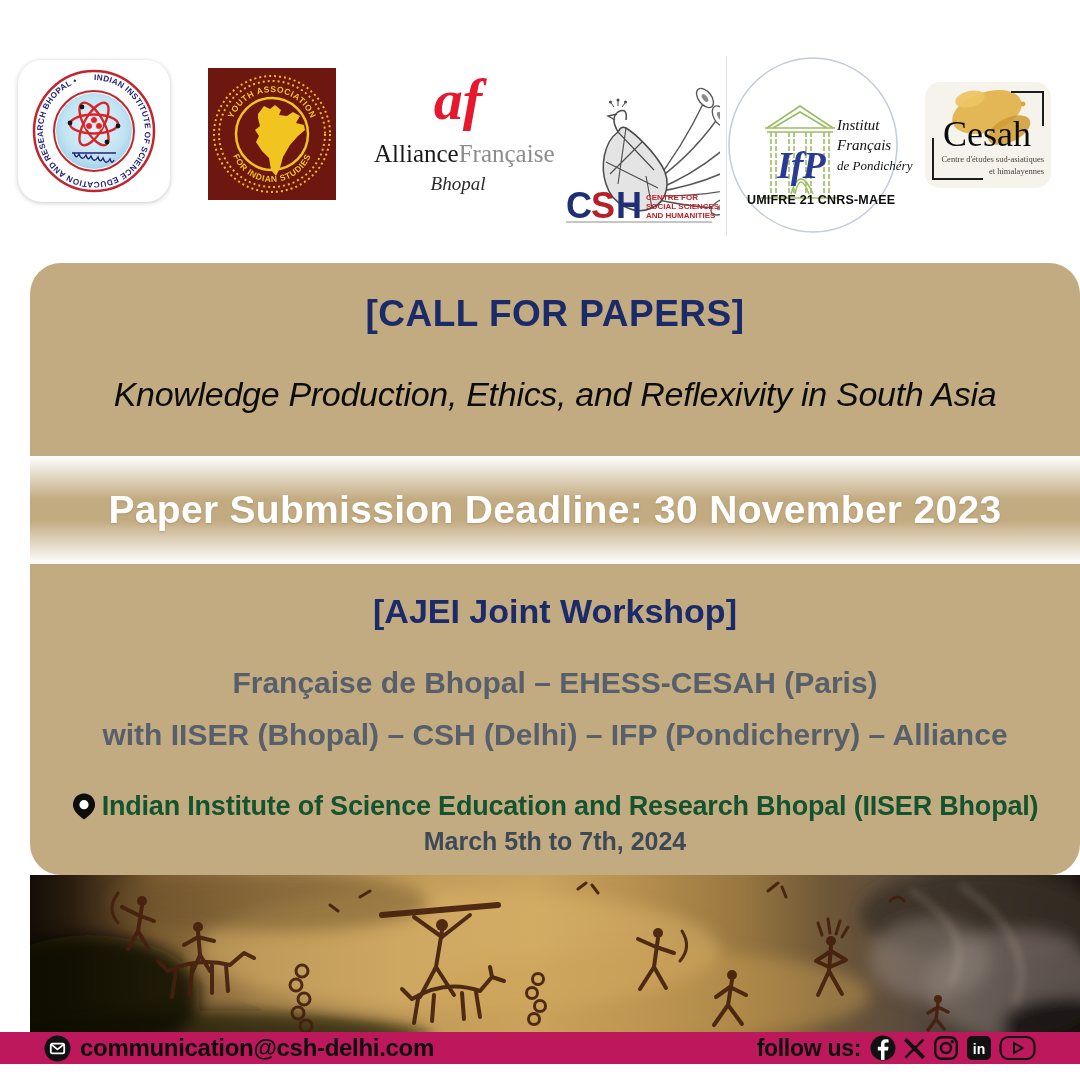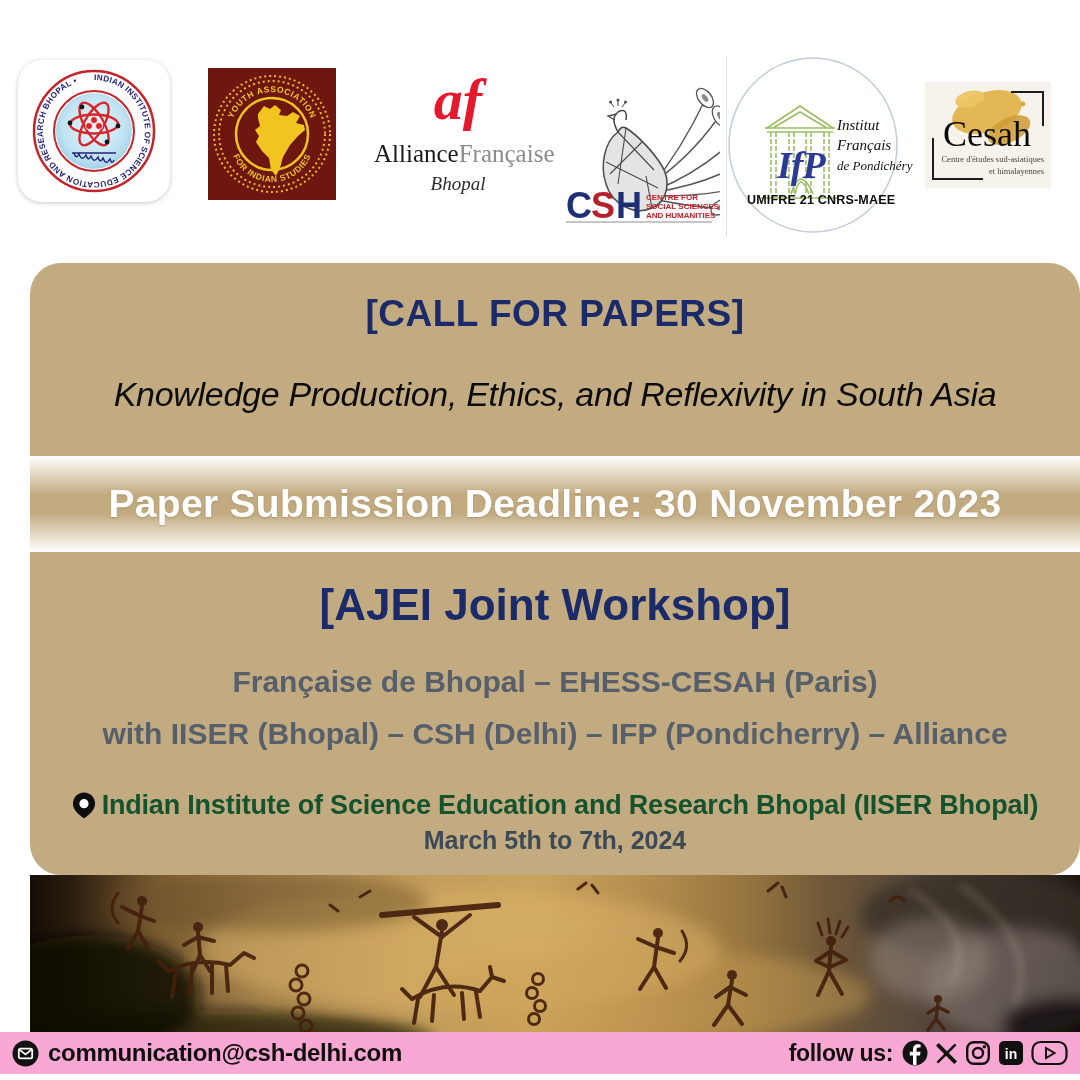--- a/index.html
+++ b/index.html
@@ -13,44 +13,44 @@
               box-shadow:0 1px 5px rgba(0,0,0,.22);overflow:hidden;}
   .yais-card{left:208px;top:13px;width:128px;height:132px;background:#6d1710;}
   .af-card{left:374px;top:17px;width:168px;height:126px;text-align:center;}
   .af-mono{font-family:"Liberation Serif",serif;font-style:italic;font-weight:700;
            font-size:58px;line-height:.95;color:#e5182d;}
   .af-name{font-family:"Liberation Serif",serif;font-size:25px;color:#191919;margin-top:13px;white-space:nowrap;text-align:right;}
   .af-name .lite{color:#8c8c8c;}
   .af-city{font-family:"Liberation Serif",serif;font-style:italic;font-size:19px;color:#2b2b2b;margin-top:5px;}
   .csh-card{left:560px;top:15px;width:160px;height:154px;}
   .ifp-card{left:726px;top:1px;width:187px;height:180px;background:#fff;border-left:1px solid #dfe0e6;}
-  .cesah-card{left:925px;top:27px;width:126px;height:106px;background:#f6f3ed;}
+  .cesah-card{left:925px;top:27px;width:126px;height:106px;background:#f6f3ed;border-radius:15px;}
 
   
   .main-block{position:absolute;left:30px;top:263px;width:1050px;height:612px;background:#c3ab81;
               display:flex;flex-direction:column;align-items:center;text-align:center;border-radius:31px;}
   .cfp{margin-top:30px;font-size:37px;font-weight:800;letter-spacing:.5px;color:#1b2a68;}
   .big-title{margin-top:40px;font-size:34px;font-weight:400;font-style:italic;color:#0c0c0c;
              letter-spacing:-.3px;white-space:nowrap;}
-  .deadline-band{margin-top:42px;width:100%;height:96px;display:flex;align-items:center;justify-content:center;
+  .deadline-band{margin-top:42px;width:100%;height:108px;display:flex;align-items:center;justify-content:center;
       background:linear-gradient(180deg,#ffffff 0%,rgba(255,255,255,0) 40%,rgba(255,255,255,0) 60%,#ffffff 100%);}
   .deadline-text{font-size:39px;font-weight:700;color:#ffffff;letter-spacing:.3px;
                  text-shadow:0 1px 2px rgba(120,100,60,.35);}
-  .ajei{margin-top:28px;font-size:44px;font-weight:800;color:#1b2a68;}
+  .ajei{margin-top:28px;font-size:34px;font-weight:800;color:#1b2a68;}
   .partners{margin-top:26px;font-size:30px;font-weight:700;color:#57606a;line-height:1.73;}
   .location-row{margin-top:30px;display:flex;align-items:center;gap:6px;font-size:27px;font-weight:800;
                 color:#14532d;white-space:nowrap;letter-spacing:-.2px;}
   .dates{margin-top:5px;font-size:25px;font-weight:700;color:#3d4954;}
 
   
   .cave{position:absolute;left:30px;top:875px;width:1050px;height:157px;}
 
   
-  .footer{position:absolute;left:0;top:1032px;width:1080px;height:42px;display:flex;align-items:center;
-          justify-content:space-between;padding:0 12px;box-sizing:border-box;background:#f9a8d4;}
+  .footer{position:absolute;left:0;top:1032px;width:1080px;height:32px;display:flex;align-items:center;
+          justify-content:space-between;padding:0 44px;box-sizing:border-box;background:#be185d;}
   .foot-group{display:flex;align-items:center;gap:9px;}
   .foot-text{font-size:24px;font-weight:700;color:#0f0f0f;letter-spacing:-.3px;}
   .social-row{display:flex;align-items:center;gap:7px;}
 </style>
 </head>
 <body>
 
 <div class="canvas">
 
   <div class="logo-band">

